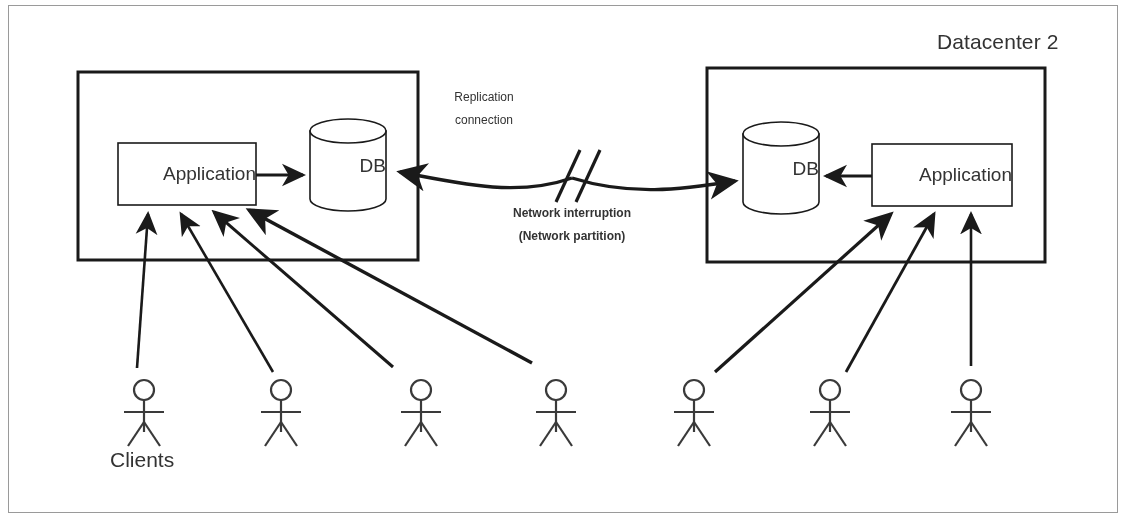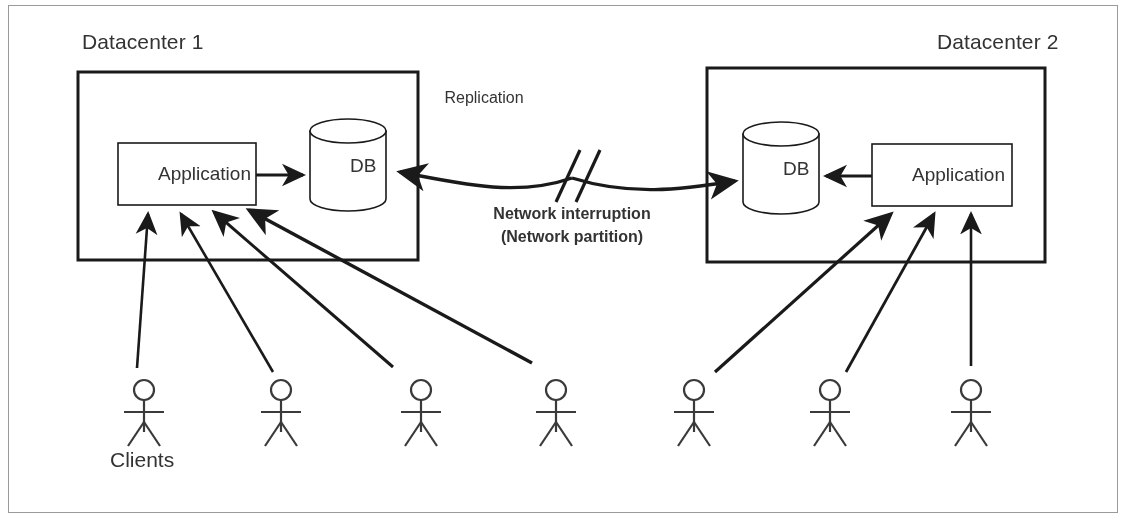--- a/index.html
+++ b/index.html
@@ -42,26 +42,25 @@
     font-family: "Liberation Sans", sans-serif;
     white-space: nowrap;
     letter-spacing: 0.1px;
   }
   .node-label {
     position: absolute;
     font-size: 19px;
     color: #333333;
     font-family: "Liberation Sans", sans-serif;
     white-space: nowrap;
-    text-align: left;
-    margin-left: 40px;
+    text-align: right;
   }
   .edge-label {
     position: absolute;
-    font-size: 16px;
+    font-size: 12px;
     color: #333333;
     font-family: "Liberation Sans", sans-serif;
     white-space: nowrap;
     line-height: 23px;
     text-align: center;
   }
   .clients-label {
     position: absolute;
     font-size: 21px;
     color: #333333;
@@ -172,34 +171,34 @@
     </g>
     <g stroke="#3a3a3a" stroke-width="2.2" fill="none">
       <circle cx="971" cy="390" r="10"></circle>
       <line x1="971" y1="400" x2="971" y2="432"></line>
       <line x1="951" y1="412" x2="991" y2="412"></line>
       <line x1="971" y1="422" x2="955" y2="446"></line>
       <line x1="971" y1="422" x2="987" y2="446"></line>
     </g>
   </svg>
 
-  <div class="dc-label" style="left:82px; top:30px;">Datacenter 1</div>
 
   <div class="dc-label" style="left:925px; top:30px;margin-left:12px;">Datacenter 2</div>
 
   <div class="node-label" style="left:118px; top:163px; width:138px;">Application</div>
 
   <div class="node-label" style="left:872px; top:164px; width:140px;">Application</div>
 
   <div class="node-label" style="left:310px; top:155px; width:76px;">DB</div>
 
   <div class="node-label" style="left:743px; top:158px; width:76px;">DB</div>
 
   <div class="edge-label" style="left:424px; top:86px; width:120px;">
     <div>Replication</div>
+    <div>connection</div>
   </div>
 
   <div class="edge-label" style="left:452px; top:202px; width:240px;font-weight:bold;">
     <div>Network interruption</div>
     <div>(Network partition)</div>
   </div>
 
   <div class="clients-label" style="left:110px; top:448px;">Clients</div>
 
 </div>

